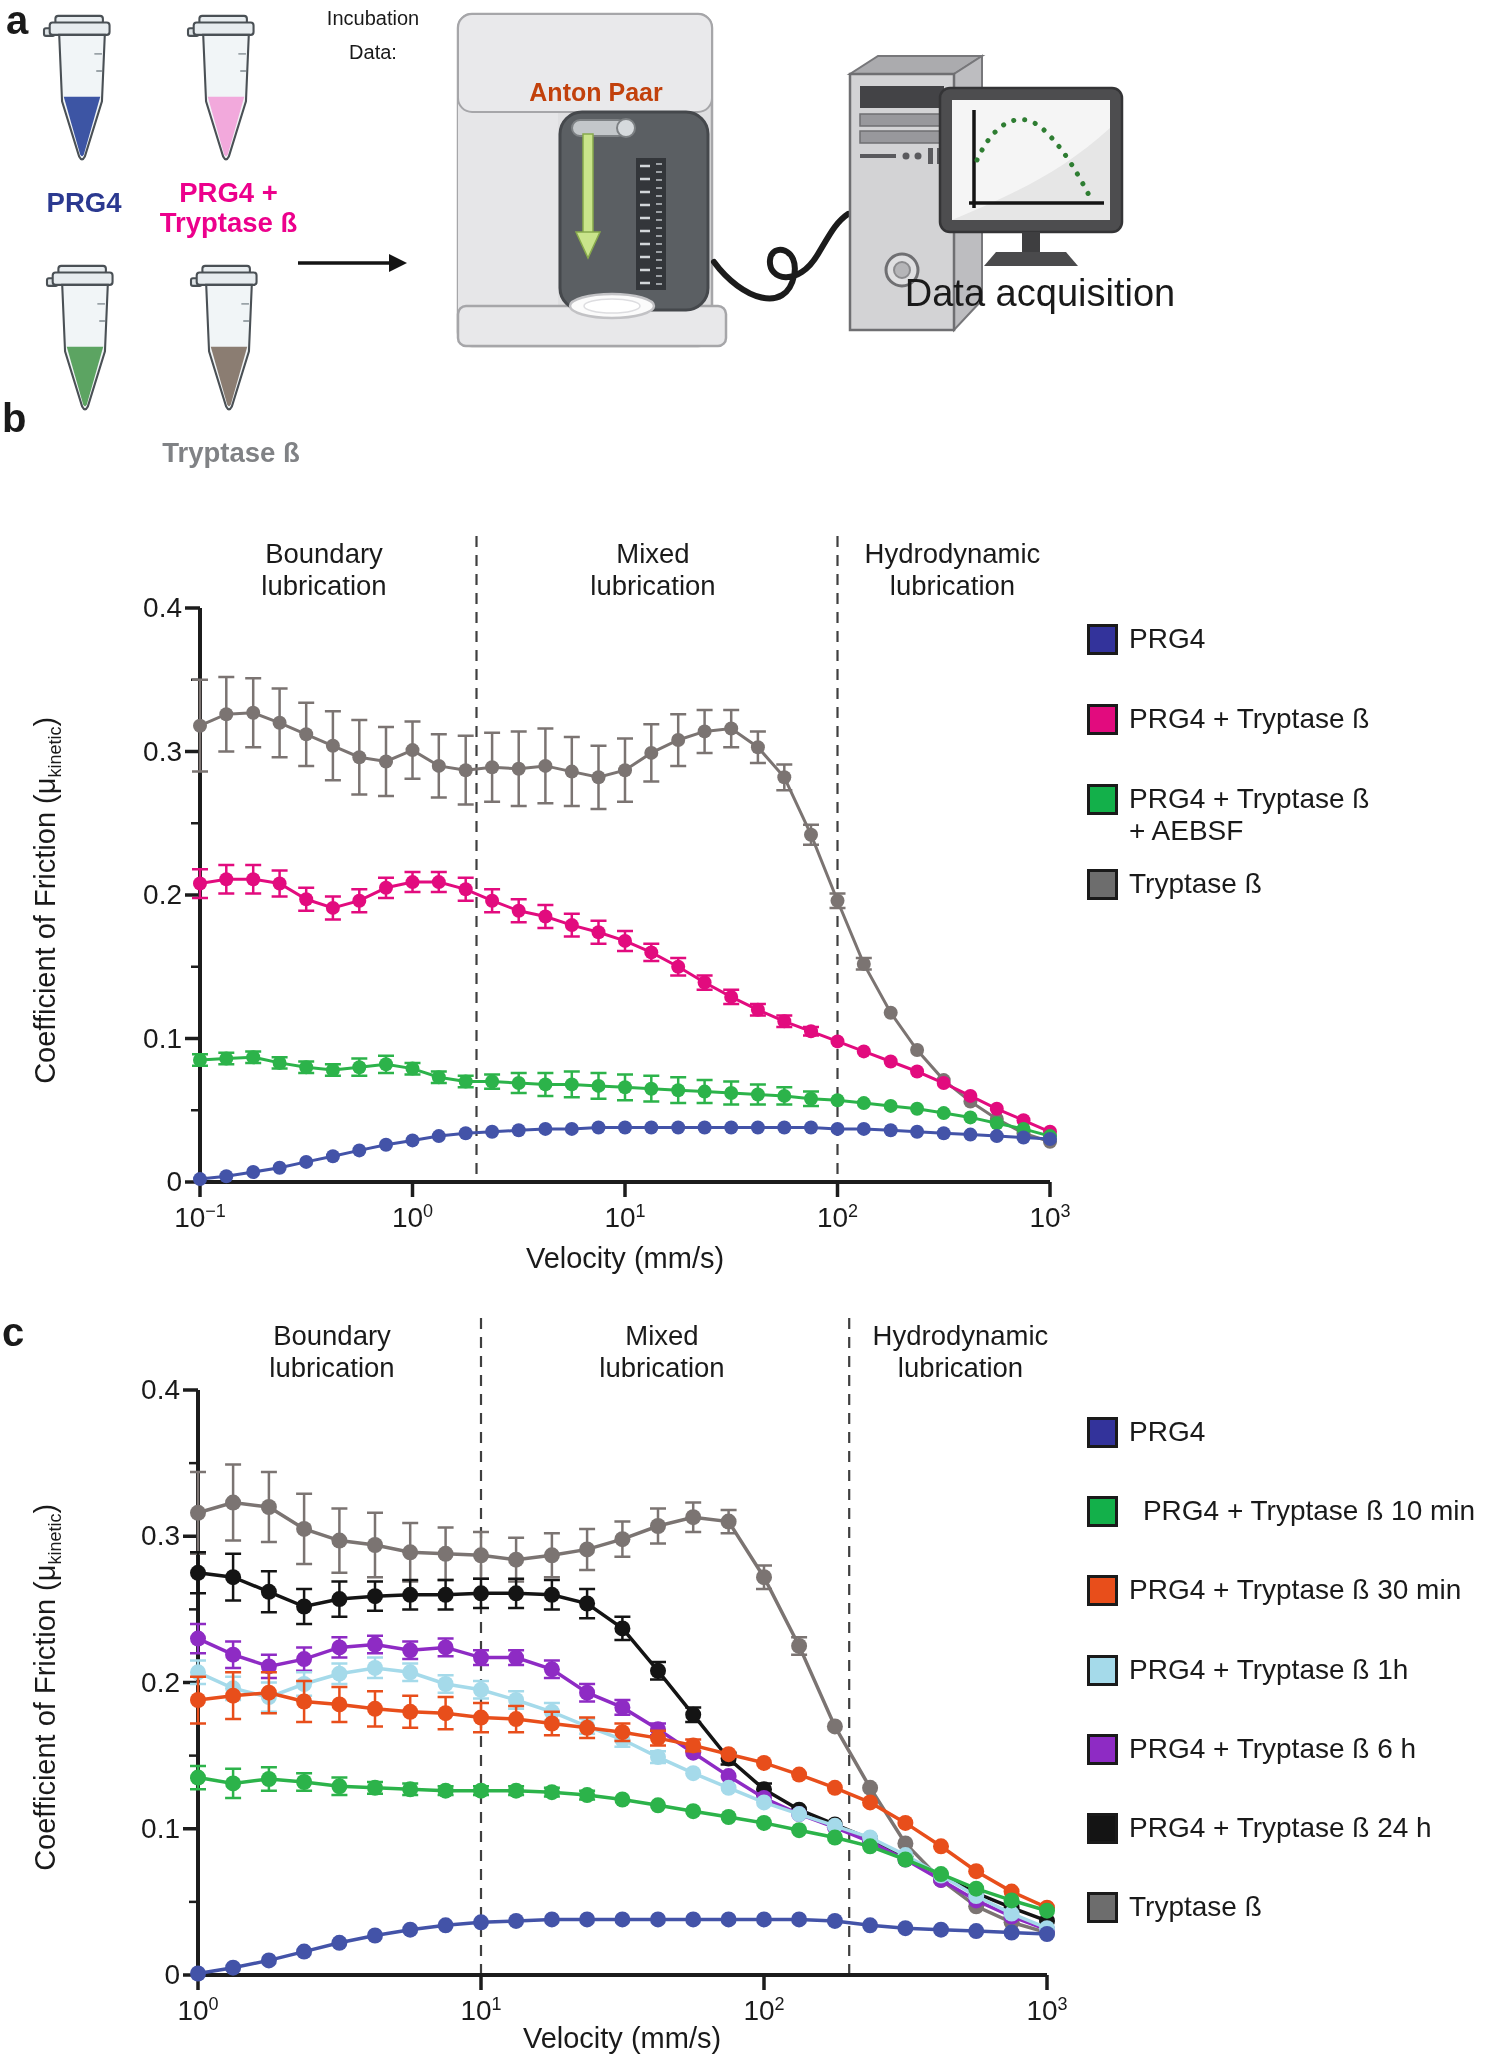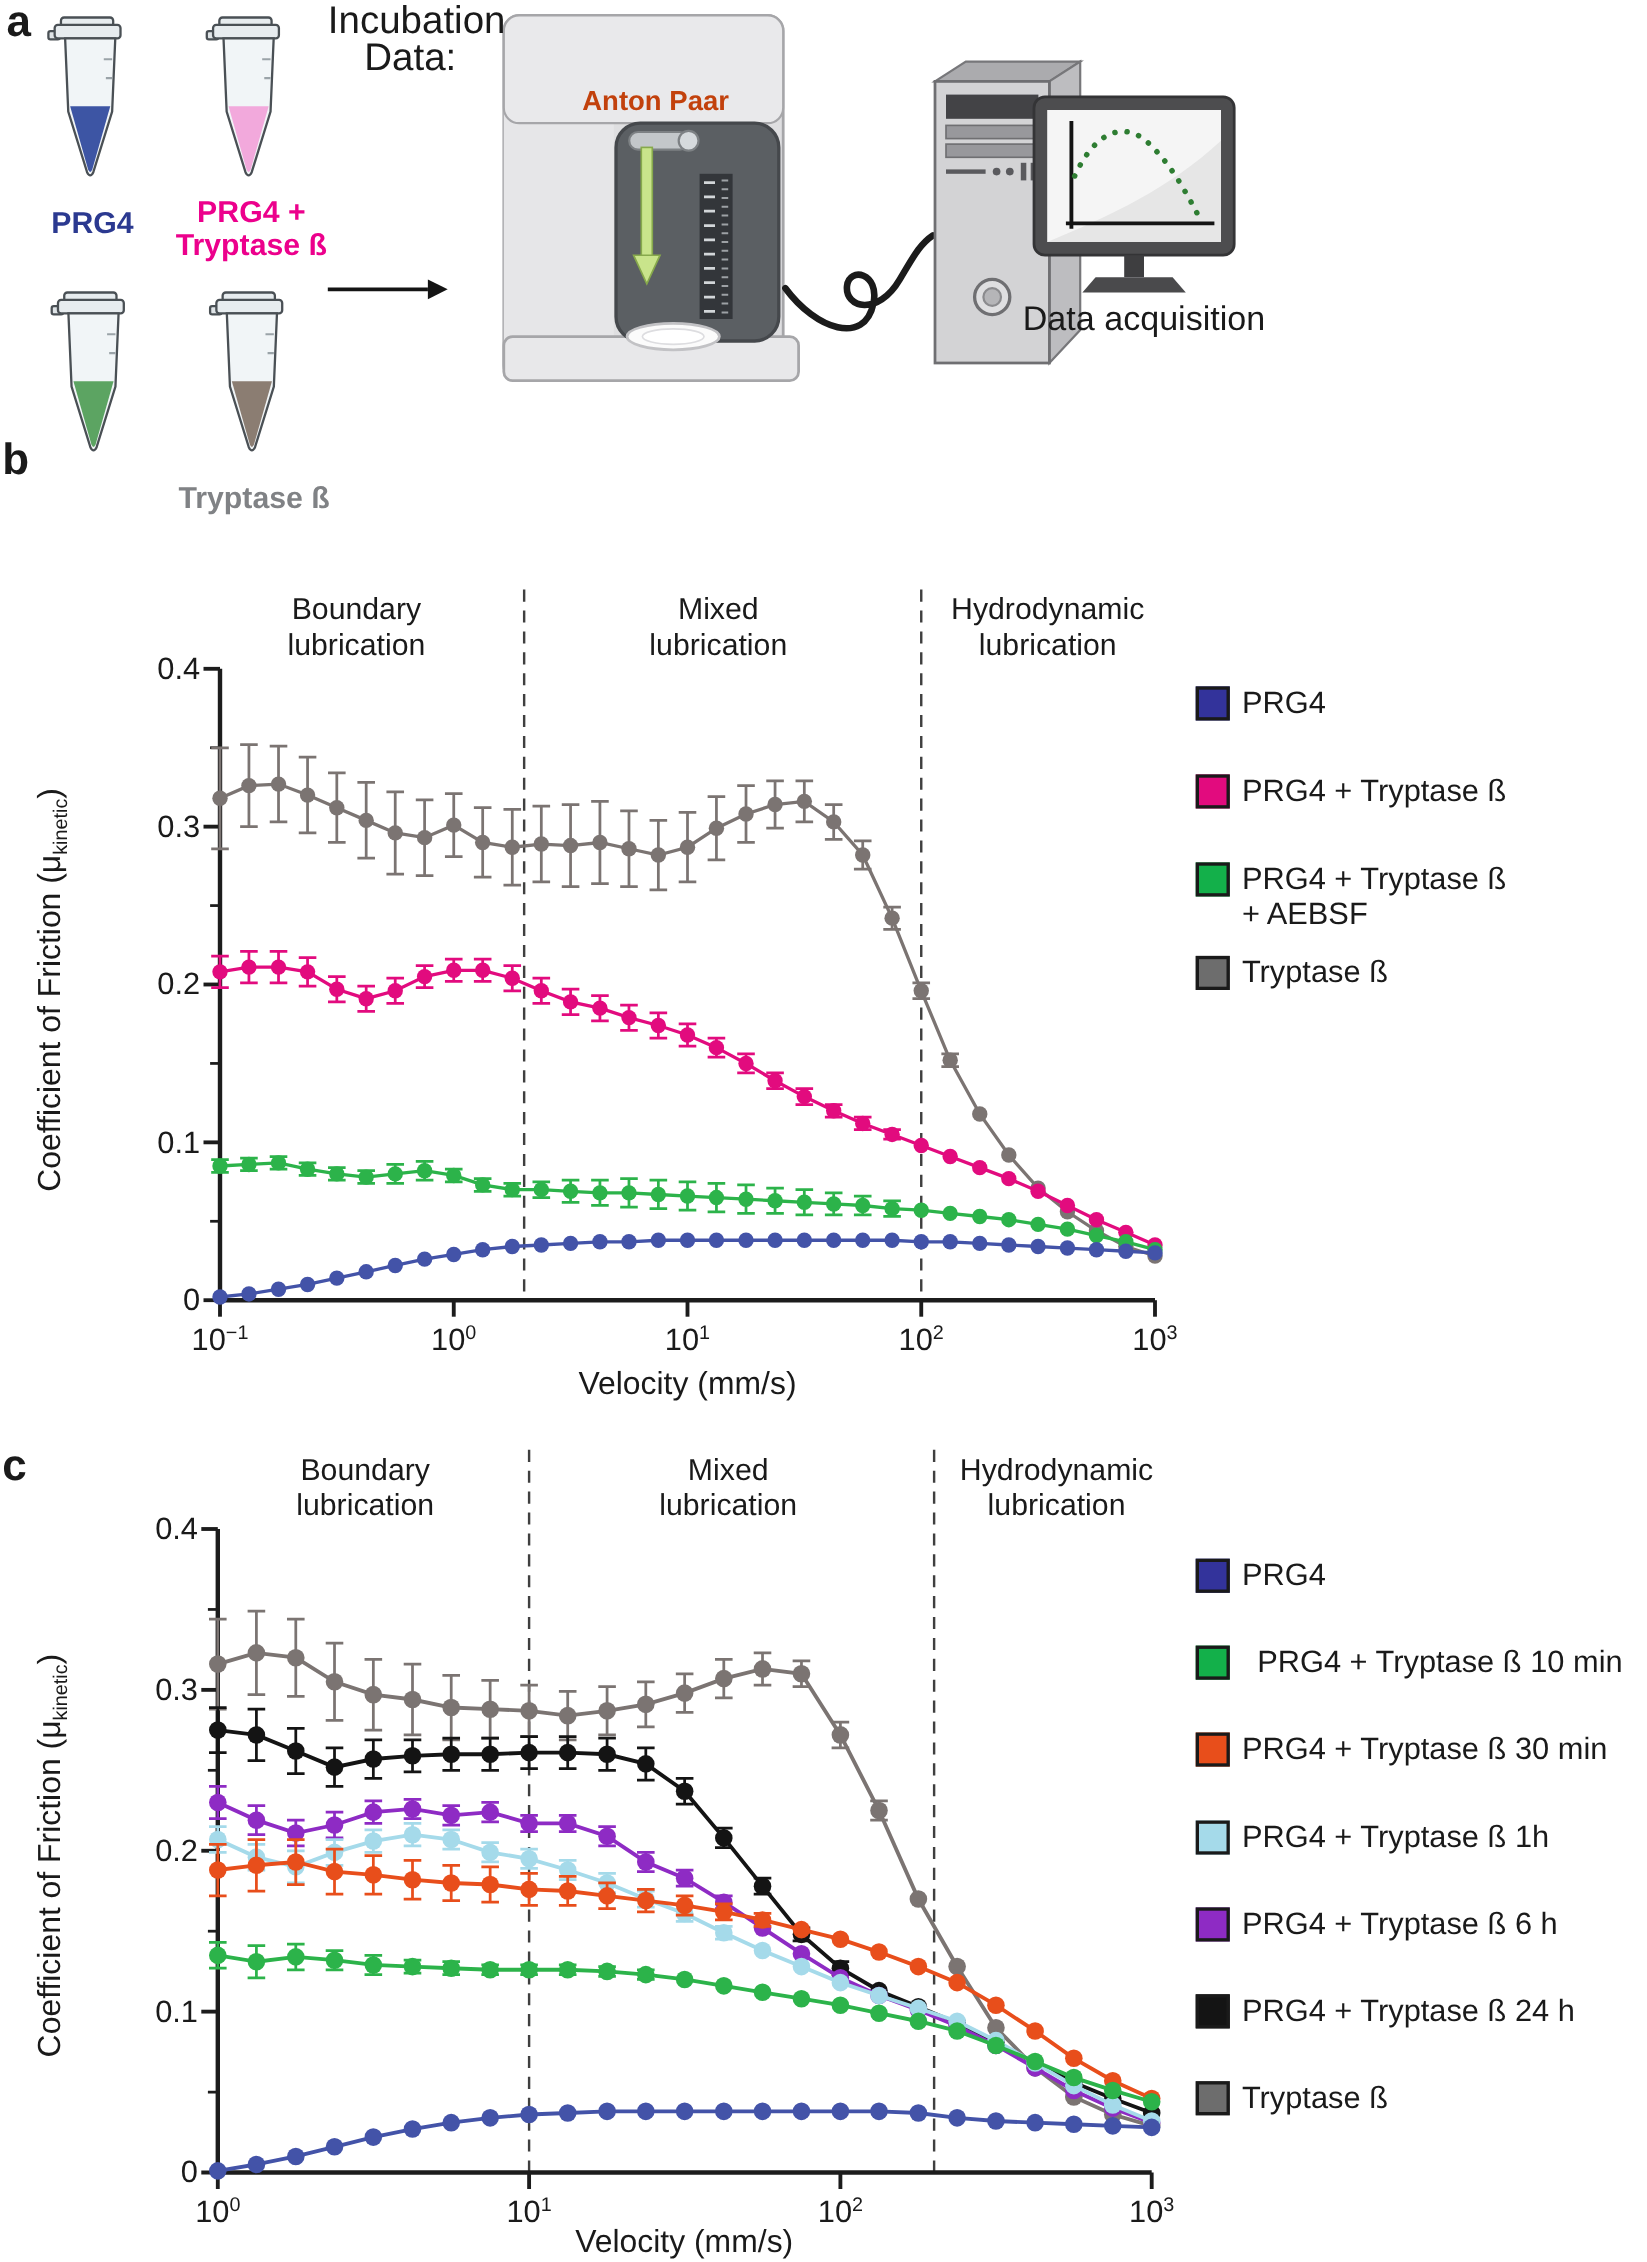--- a/index.html
+++ b/index.html
@@ -4,22 +4,22 @@
 <style>
   html,body{margin:0;padding:0;background:#ffffff;}
   #stage{position:relative;width:1497px;height:2056px;background:#ffffff;
          font-family:"Liberation Sans",sans-serif;color:#1a1a1a;overflow:hidden;}
   #plot-svg{position:absolute;left:0;top:0;}
   .txt{position:absolute;}
   .center{text-align:center;}
   .preline{white-space:pre-line;}
   .panel-letter{font-size:40px;font-weight:bold;line-height:40px;}
   .tube-label{font-size:27.5px;line-height:30px;font-weight:bold;}
-  .inc{font-size:35px;line-height:33.5px;}
-  .caption{font-size:31px;}
+  .inc{font-size:20px;line-height:33.5px;}
+  .caption{font-size:38px;}
   .brand{font-size:25px;font-weight:bold;}
   .region{font-size:27.5px;line-height:31.5px;}
   .ticklab{font-size:28px;line-height:34px;}
   .ticklab sup{font-size:18px;}
   .axis-title{font-size:29px;line-height:36px;}
   .axis-title sub{font-size:0.62em;}
   .legend-label{font-size:28px;line-height:32px;}
   .swatch{position:absolute;width:31px;height:31px;border:3px solid #1a1a1a;box-sizing:border-box;}
   .tube-line{stroke:#4a5055;stroke-width:2.2;}
 </style>

